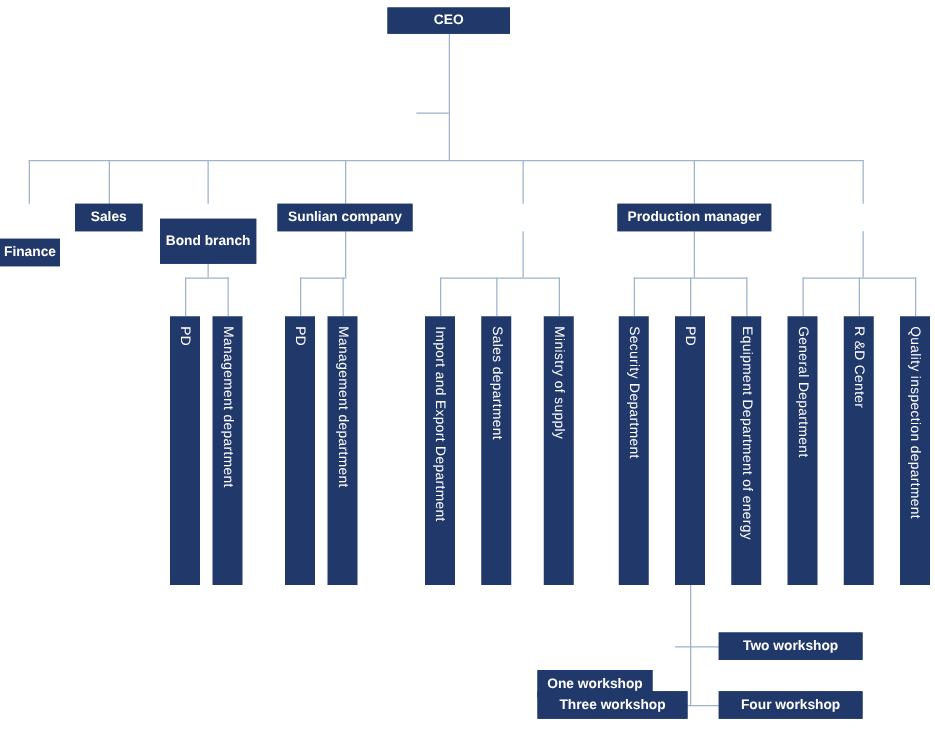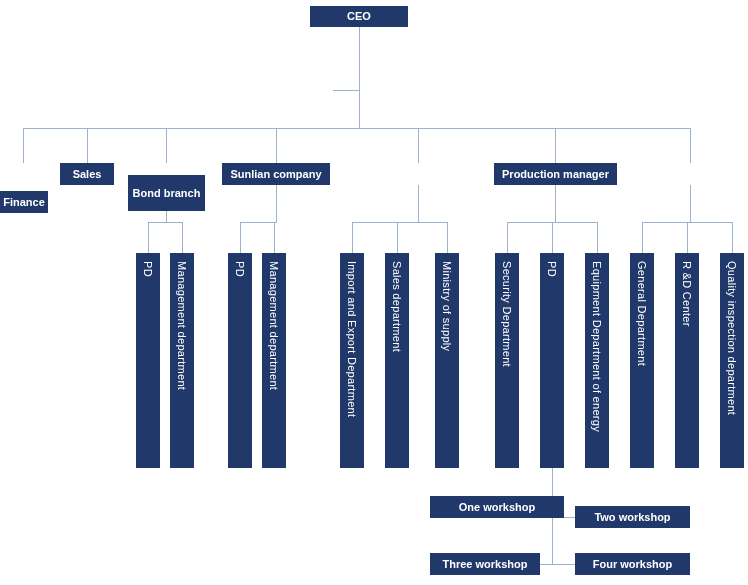--- a/index.html
+++ b/index.html
@@ -150,18 +150,18 @@
   <div class="vbox" style="left:630px;">
     <span>General Department</span>
   </div>
   <div class="vbox" style="left:675px;">
     <span>R &amp;D Center</span>
   </div>
   <div class="vbox" style="left:720px;">
     <span>Quality inspection department</span>
   </div>
 
-  <div class="box" style="left:430px; top:496px; width:134px; height:22px;">One workshop</div>
+  <div class="box" style="left:430px; top:536px; width:92px; height:22px;">One workshop</div>
   <div class="box" style="left:575px; top:506px; width:115px; height:22px;">Two workshop</div>
-  <div class="box" style="left:430px; top:553px; width:110px; height:22px;">Three workshop</div>
+  <div class="box" style="left:430px; top:553px; width:120px; height:22px;">Three workshop</div>
   <div class="box" style="left:575px; top:553px; width:115px; height:22px;">Four workshop</div>
 
 </div>
 
 </body></html>

